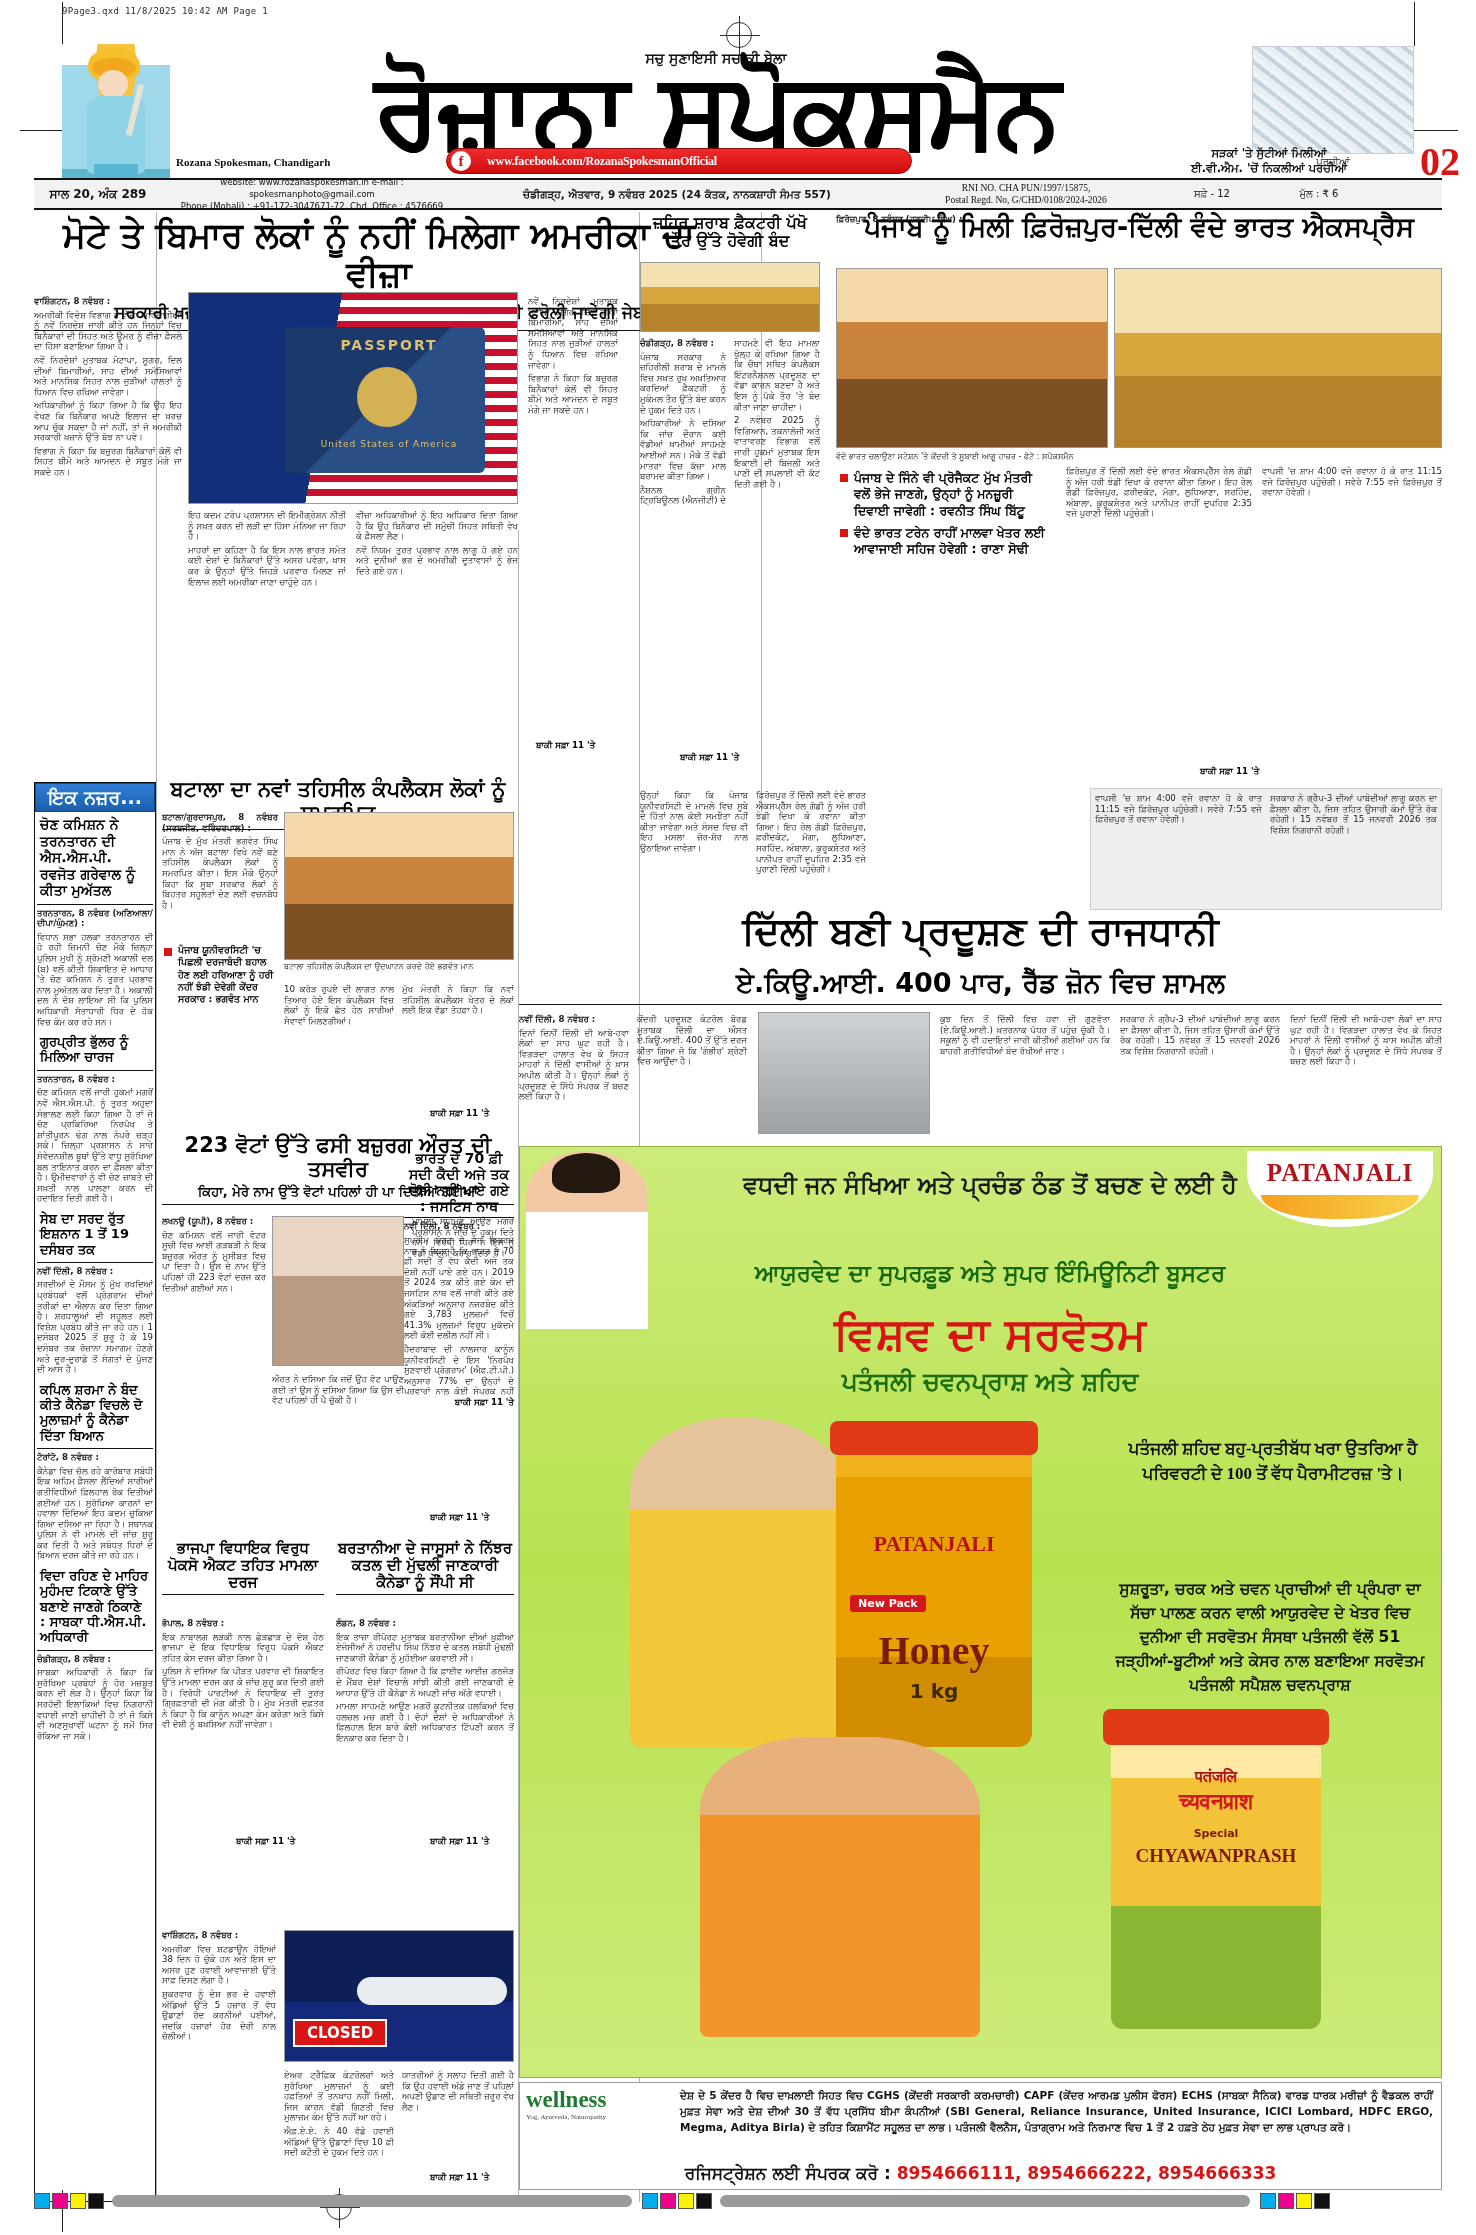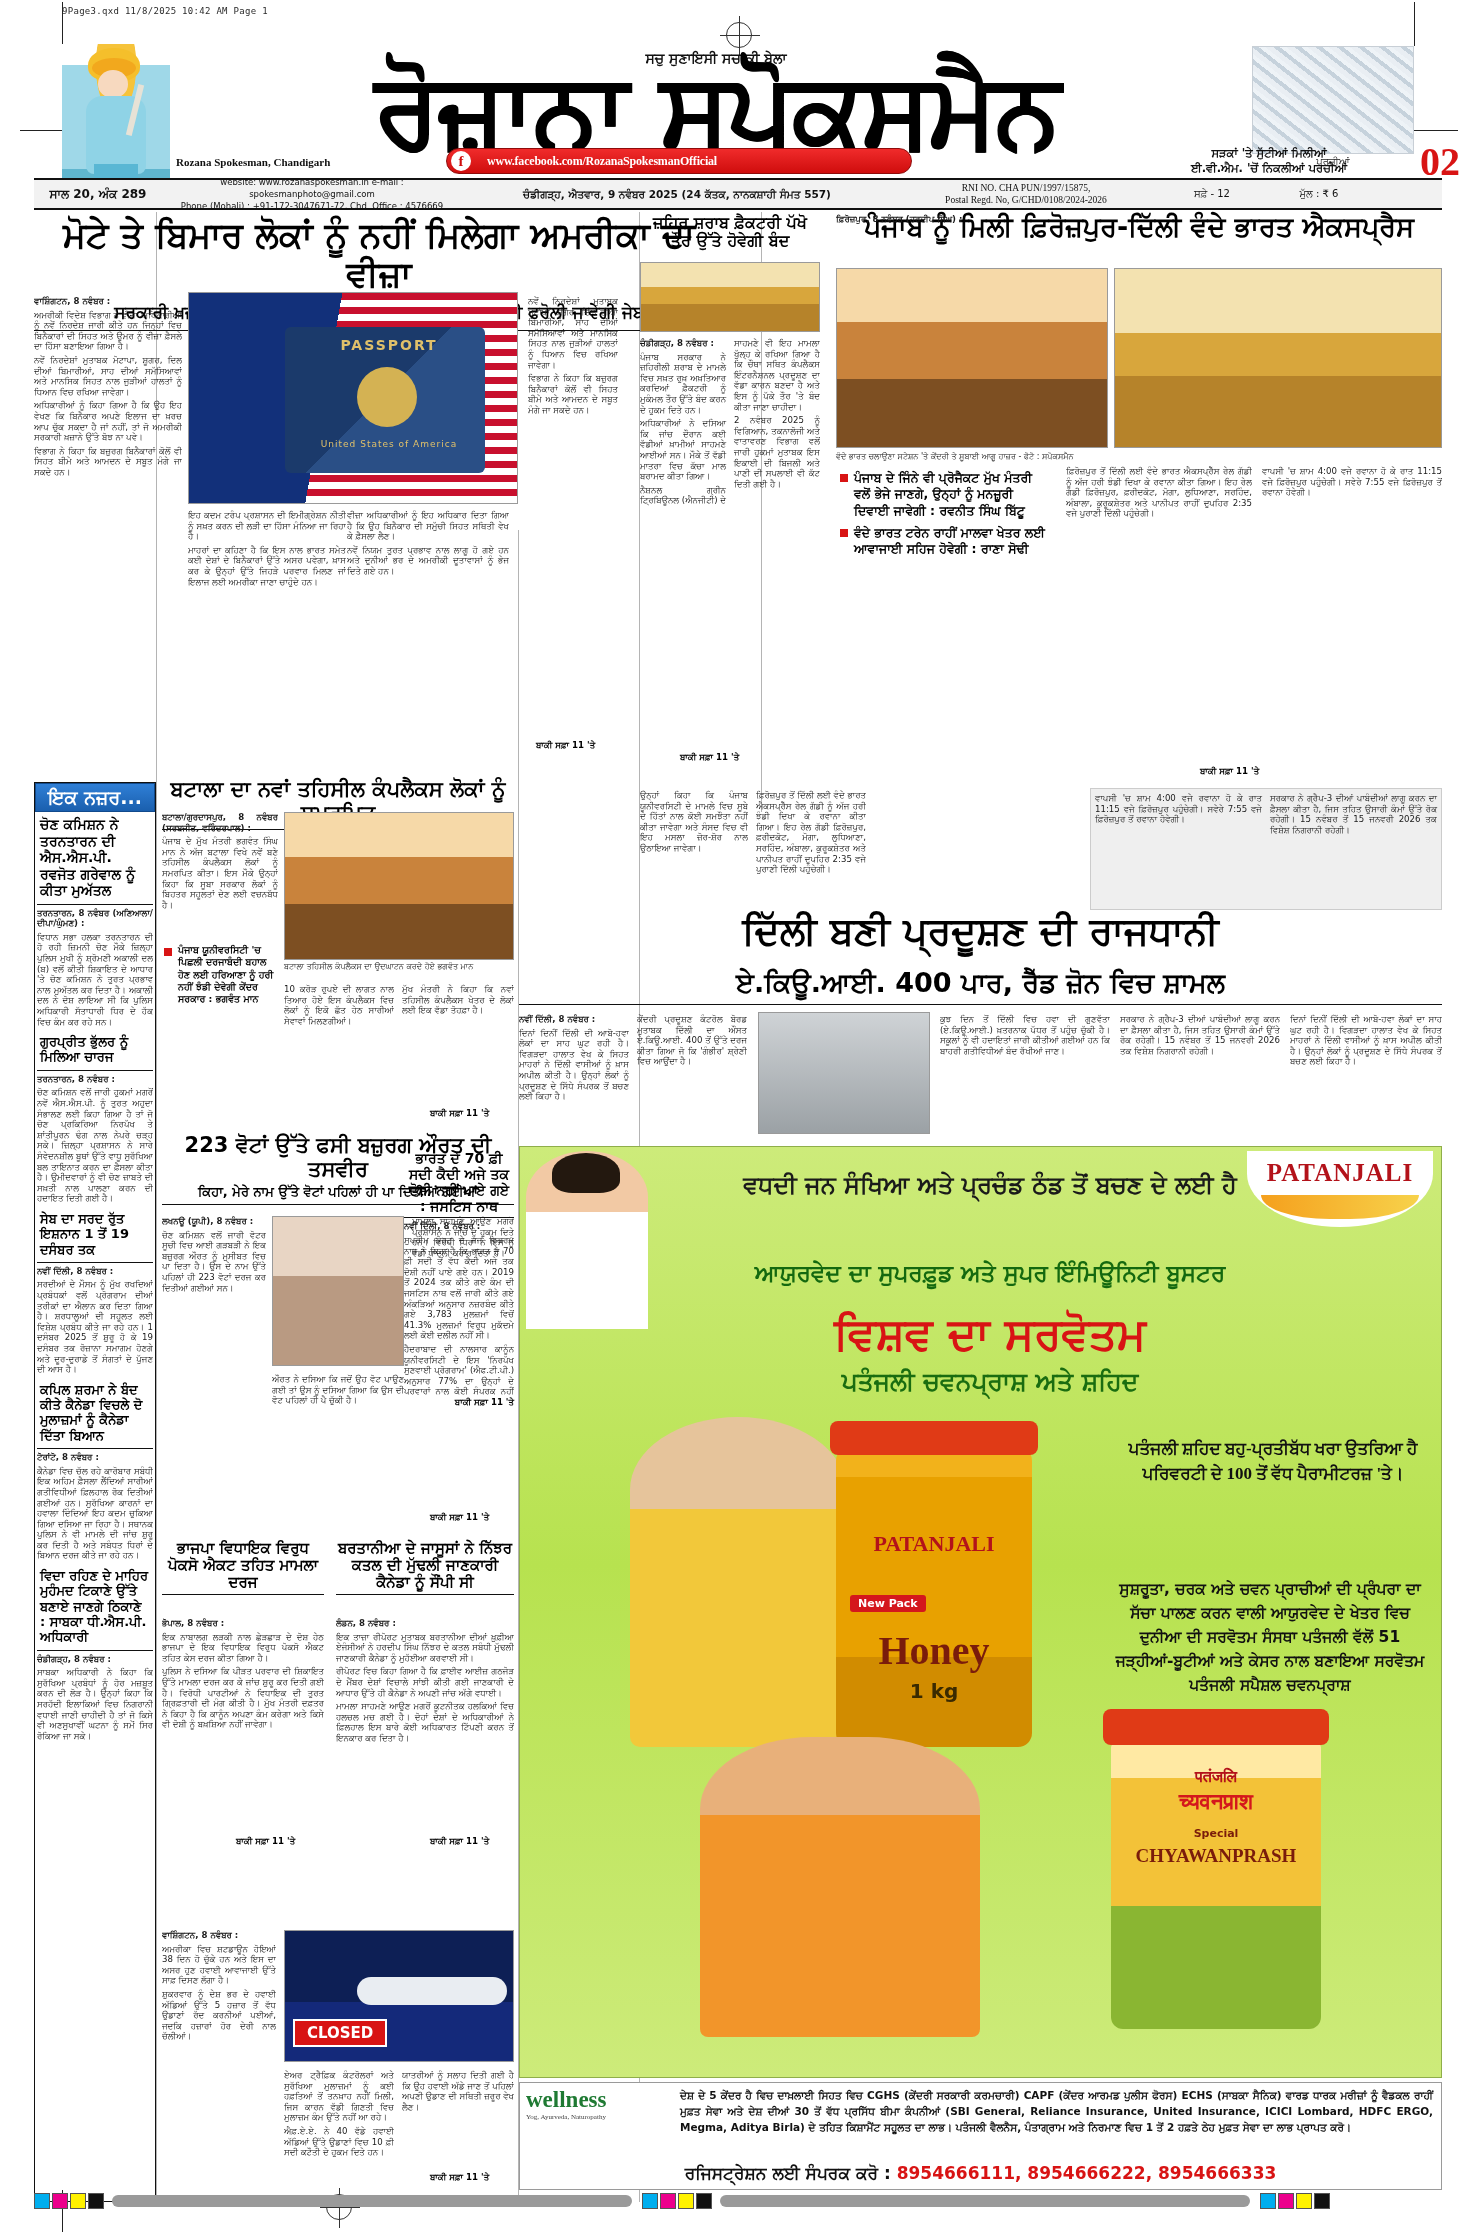--- a/index.html
+++ b/index.html
@@ -350,21 +350,21 @@
     <p>ਨਵੇਂ ਨਿਰਦੇਸ਼ਾਂ ਮੁਤਾਬਕ ਮੋਟਾਪਾ, ਸ਼ੂਗਰ, ਦਿਲ ਦੀਆਂ ਬਿਮਾਰੀਆਂ, ਸਾਹ ਦੀਆਂ ਸਮੱਸਿਆਵਾਂ ਅਤੇ ਮਾਨਸਿਕ ਸਿਹਤ ਨਾਲ ਜੁੜੀਆਂ ਹਾਲਤਾਂ ਨੂੰ ਧਿਆਨ ਵਿਚ ਰਖਿਆ ਜਾਵੇਗਾ।</p>
     <p>ਅਧਿਕਾਰੀਆਂ ਨੂੰ ਕਿਹਾ ਗਿਆ ਹੈ ਕਿ ਉਹ ਇਹ ਵੇਖਣ ਕਿ ਬਿਨੈਕਾਰ ਅਪਣੇ ਇਲਾਜ ਦਾ ਖ਼ਰਚ ਆਪ ਚੁੱਕ ਸਕਦਾ ਹੈ ਜਾਂ ਨਹੀਂ, ਤਾਂ ਜੋ ਅਮਰੀਕੀ ਸਰਕਾਰੀ ਖ਼ਜ਼ਾਨੇ ਉੱਤੇ ਬੋਝ ਨਾ ਪਵੇ।</p>
     <p>ਵਿਭਾਗ ਨੇ ਕਿਹਾ ਕਿ ਬਜ਼ੁਰਗ ਬਿਨੈਕਾਰਾਂ ਕੋਲੋਂ ਵੀ ਸਿਹਤ ਬੀਮੇ ਅਤੇ ਆਮਦਨ ਦੇ ਸਬੂਤ ਮੰਗੇ ਜਾ ਸਕਦੇ ਹਨ।</p>
   </div>
 
   <div class="col body-text" style="left:188px; top:510px; width:158px; height:250px;">
     <p>ਇਹ ਕਦਮ ਟਰੰਪ ਪ੍ਰਸ਼ਾਸਨ ਦੀ ਇਮੀਗ੍ਰੇਸ਼ਨ ਨੀਤੀ ਨੂੰ ਸਖ਼ਤ ਕਰਨ ਦੀ ਲੜੀ ਦਾ ਹਿੱਸਾ ਮੰਨਿਆ ਜਾ ਰਿਹਾ ਹੈ।</p>
     <p>ਮਾਹਰਾਂ ਦਾ ਕਹਿਣਾ ਹੈ ਕਿ ਇਸ ਨਾਲ ਭਾਰਤ ਸਮੇਤ ਕਈ ਦੇਸ਼ਾਂ ਦੇ ਬਿਨੈਕਾਰਾਂ ਉੱਤੇ ਅਸਰ ਪਵੇਗਾ, ਖ਼ਾਸ ਕਰ ਕੇ ਉਨ੍ਹਾਂ ਉੱਤੇ ਜਿਹੜੇ ਪਰਵਾਰ ਮਿਲਣ ਜਾਂ ਇਲਾਜ ਲਈ ਅਮਰੀਕਾ ਜਾਣਾ ਚਾਹੁੰਦੇ ਹਨ।</p>
   </div>
 
-  <div class="col body-text" style="left:347px; top:510px; width:162px; height:250px;">
+  <div class="col body-text" style="left:356px; top:510px; width:162px; height:250px;">
     <p>ਵੀਜ਼ਾ ਅਧਿਕਾਰੀਆਂ ਨੂੰ ਇਹ ਅਧਿਕਾਰ ਦਿਤਾ ਗਿਆ ਹੈ ਕਿ ਉਹ ਬਿਨੈਕਾਰ ਦੀ ਸਮੁੱਚੀ ਸਿਹਤ ਸਥਿਤੀ ਵੇਖ ਕੇ ਫ਼ੈਸਲਾ ਲੈਣ।</p>
     <p>ਨਵੇਂ ਨਿਯਮ ਤੁਰਤ ਪ੍ਰਭਾਵ ਨਾਲ ਲਾਗੂ ਹੋ ਗਏ ਹਨ ਅਤੇ ਦੁਨੀਆਂ ਭਰ ਦੇ ਅਮਰੀਕੀ ਦੂਤਾਵਾਸਾਂ ਨੂੰ ਭੇਜ ਦਿਤੇ ਗਏ ਹਨ।</p>
   </div>
 
   <div class="col body-text" style="left:528px; top:296px; width:90px; height:470px;">
     <p>ਨਵੇਂ ਨਿਰਦੇਸ਼ਾਂ ਮੁਤਾਬਕ ਮੋਟਾਪਾ, ਸ਼ੂਗਰ, ਦਿਲ ਦੀਆਂ ਬਿਮਾਰੀਆਂ, ਸਾਹ ਦੀਆਂ ਸਮੱਸਿਆਵਾਂ ਅਤੇ ਮਾਨਸਿਕ ਸਿਹਤ ਨਾਲ ਜੁੜੀਆਂ ਹਾਲਤਾਂ ਨੂੰ ਧਿਆਨ ਵਿਚ ਰਖਿਆ ਜਾਵੇਗਾ।</p>
     <p>ਵਿਭਾਗ ਨੇ ਕਿਹਾ ਕਿ ਬਜ਼ੁਰਗ ਬਿਨੈਕਾਰਾਂ ਕੋਲੋਂ ਵੀ ਸਿਹਤ ਬੀਮੇ ਅਤੇ ਆਮਦਨ ਦੇ ਸਬੂਤ ਮੰਗੇ ਜਾ ਸਕਦੇ ਹਨ।</p>
   </div>
   <div class="jump" style="position:absolute; left:536px; top:740px;">ਬਾਕੀ ਸਫ਼ਾ 11 'ਤੇ</div>
 

